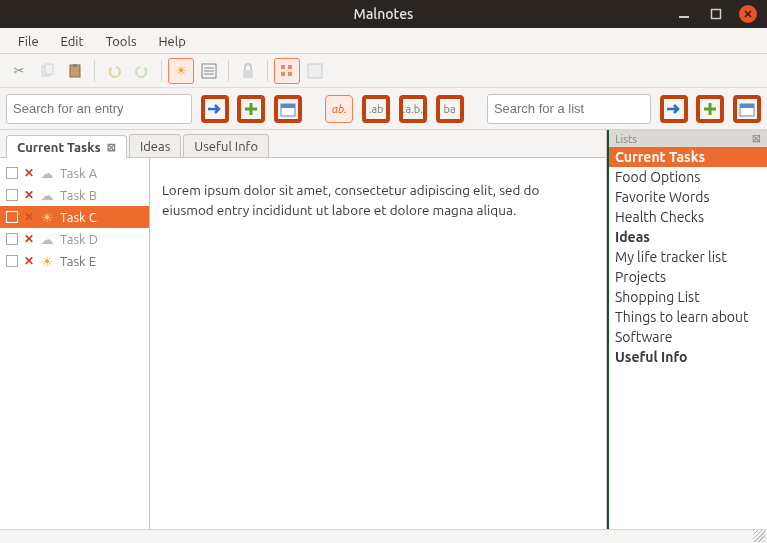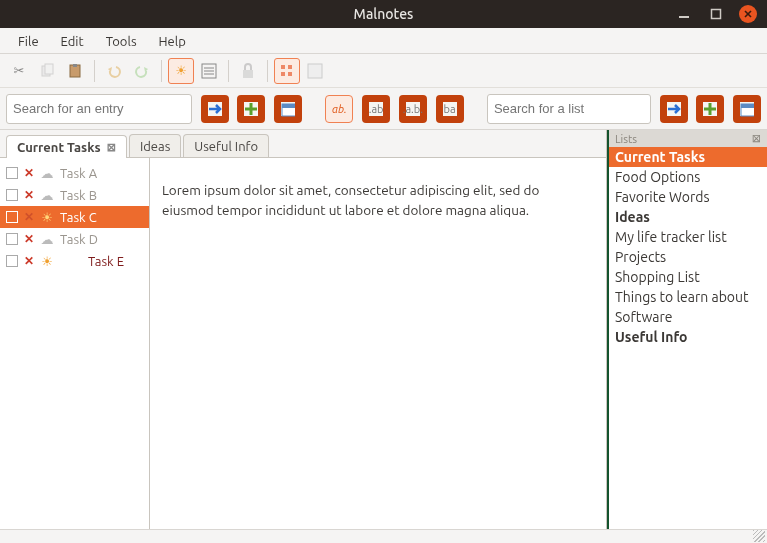--- a/index.html
+++ b/index.html
@@ -12,21 +12,21 @@
 .menubar { background: #f5f4f3; height: 26px; display: flex; align-items: center; padding: 0 8px; gap: 2px; border-bottom: 1px solid #d9d6d2; }
 .menu-item { padding: 3px 10px; cursor: pointer; color: #3b3835; }
 .toolbar1 { background: #f5f4f3; height: 34px; display: flex; align-items: center; padding: 0 6px; gap: 2px; border-bottom: 1px solid #e2dfda; }
 .tbtn { width: 26px; height: 26px; display: flex; align-items: center; justify-content: center; border-radius: 3px; cursor: pointer; position: relative; }
 .tbtn.disabled { opacity: .45; cursor: default; }
 .tbtn.active { border: 1px solid #f08152; background: #fcebe2; }
 .sep { width: 1px; height: 22px; background: #d4d0cb; margin: 0 4px; }
 .toolbar2 { background: #f5f4f3; height: 42px; display: flex; align-items: center; padding: 4px 6px; gap: 6px; border-bottom: 1px solid #d9d6d2; justify-content: space-between; }
 .search-wrap { flex: 0 0 186px; height: 30px; background: #fff; border: 1px solid #c9c5be; border-radius: 3px; display: flex; align-items: center; padding: 0 6px; }
 .search-wrap input { border: none; outline: none; width: 100%; font-size: 13px; color: #555; background: transparent; }
-.tbtn2 { width: 28px; height: 28px; display: flex; align-items: center; justify-content: center; border: 7px solid #c2410c; border-radius: 4px; background: #f6f5f2; cursor: pointer; }
+.tbtn2 { width: 28px; height: 28px; display: flex; align-items: center; justify-content: center; border: 4px solid #c2410c; border-radius: 4px; background: #f6f5f2; cursor: pointer; }
 .tbtn2.active { border: 1px solid #f08152; background: #fcebe2; font-style: italic; }
 .tbtn2 .txt { font-size: 11px; color: #777; }
 .tbtn2.active .txt { color: #e05a1c; }
 .content { display: flex; height: calc(543px - 28px - 26px - 34px - 42px - 14px); }
 .left { flex: 1; display: flex; flex-direction: column; border-right: 1px solid #c9c5be; }
 .tabs { display: flex; background: #f5f4f3; border-bottom: 1px solid #c9c5be; height: 28px; align-items: flex-end; padding-left: 6px; gap: 2px; }
 .tab { background: #f0eeea; border: 1px solid #c9c5be; border-bottom: none; border-radius: 4px 4px 0 0; padding: 4px 10px; display: flex; align-items: center; gap: 6px; cursor: pointer; color: #4a4744; font-size: 13px; }
 .tab.active { background: #fff; font-weight: bold; position: relative; top: 1px; }
 .tab .x { color: #888; font-size: 11px; }
 .pane { flex: 1; display: flex; background: #fff; }
@@ -34,21 +34,21 @@
 .task { display: flex; align-items: center; gap: 6px; padding: 2px 6px; height: 22px; cursor: pointer; }
 .task.sel { background: #ed6b2d; color: #fff; }
 .task .cb { width: 12px; height: 12px; border: 1px solid #aaa; background: #fff; }
 .task.sel .cb { border-color: #fff; background: transparent; }
 .task .del { color: #cc3a2a; font-weight: bold; font-size: 12px; }
 .task.sel .del { color: #c94a2a; opacity: .8; }
 .task .ic { width: 14px; text-align: center; color: #bbb; }
 .task.sel .ic { color: #ffe2a8; }
 .task .lbl { color: #9a958e; }
 .task.sel .lbl { color: #fff; }
-.task .lbl.on { color: #7f1d1d; margin-left: 28px; }
+.task .lbl.on { color: #737373; }
 .editor { flex: 1; padding: 10px 12px; color: #3b3835; line-height: 1.5; font-size: 13.5px; }
 .editor p { margin-top: 12px; }
 .right { width: 160px; background: #fff; display: flex; flex-direction: column; border-left: 2px solid #14532d; }
 .right-header { background: #dcd9d4; color: #8a857d; font-size: 11px; padding: 2px 6px; display: flex; justify-content: space-between; align-items: center; }
 .right-header .x { cursor: pointer; }
 .lists { flex: 1; }
 .list-item { padding: 2px 6px; cursor: pointer; color: #3b3835; font-size: 14px; }
 .list-item.sel { background: #ed6b2d; color: #fff; font-weight: bold; }
 .list-item.bold { font-weight: bold; }
 .statusbar { height: 14px; background: #f5f4f3; border-top: 1px solid #d9d6d2; position: relative; }
@@ -249,33 +249,34 @@
           <span class="lbl">Task D</span>
         </div>
         <div class="task">
           <span class="cb"></span>
           <span class="del">✕</span>
           <span class="ic" style="color:#f0a030">☀</span>
           <span class="lbl on">Task E</span>
         </div>
       </div>
       <div class="editor">
-        <p>Lorem ipsum dolor sit amet, consectetur adipiscing elit, sed do eiusmod tempor incididunt ut labore et dolore magna aliqua.</p>
+        <p>Lorem ipsum dolor sit amet, consectetur adipiscing elit, sed do eiusmod entry incididunt ut labore et dolore magna aliqua.</p>
       </div>
     </div>
   </div>
   <div class="right">
     <div class="right-header">
       <span>Lists</span>
       <span class="x">⊠</span>
     </div>
     <div class="lists">
       <div class="list-item sel">Current Tasks</div>
       <div class="list-item">Food Options</div>
       <div class="list-item">Favorite Words</div>
+      <div class="list-item">Health Checks</div>
       <div class="list-item bold">Ideas</div>
       <div class="list-item">My life tracker list</div>
       <div class="list-item">Projects</div>
       <div class="list-item">Shopping List</div>
       <div class="list-item">Things to learn about</div>
       <div class="list-item">Software</div>
       <div class="list-item bold">Useful Info</div>
     </div>
   </div>
 </div>

